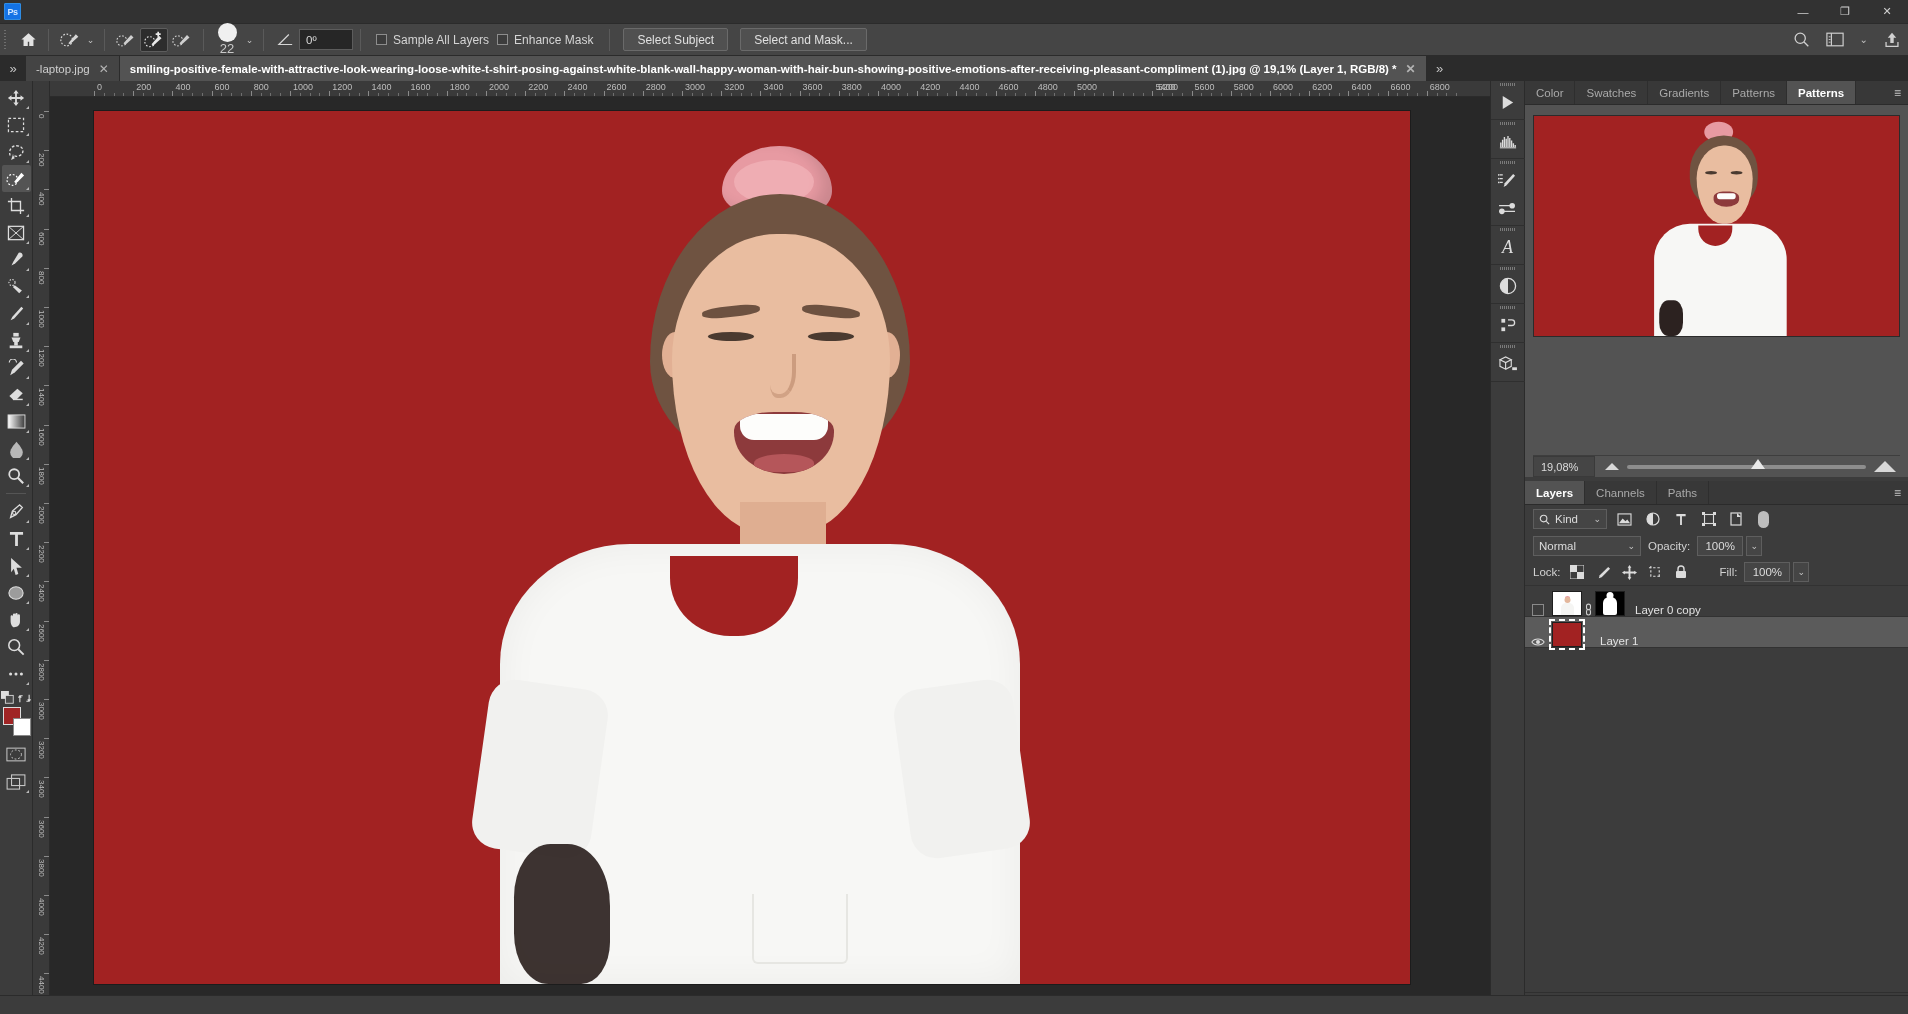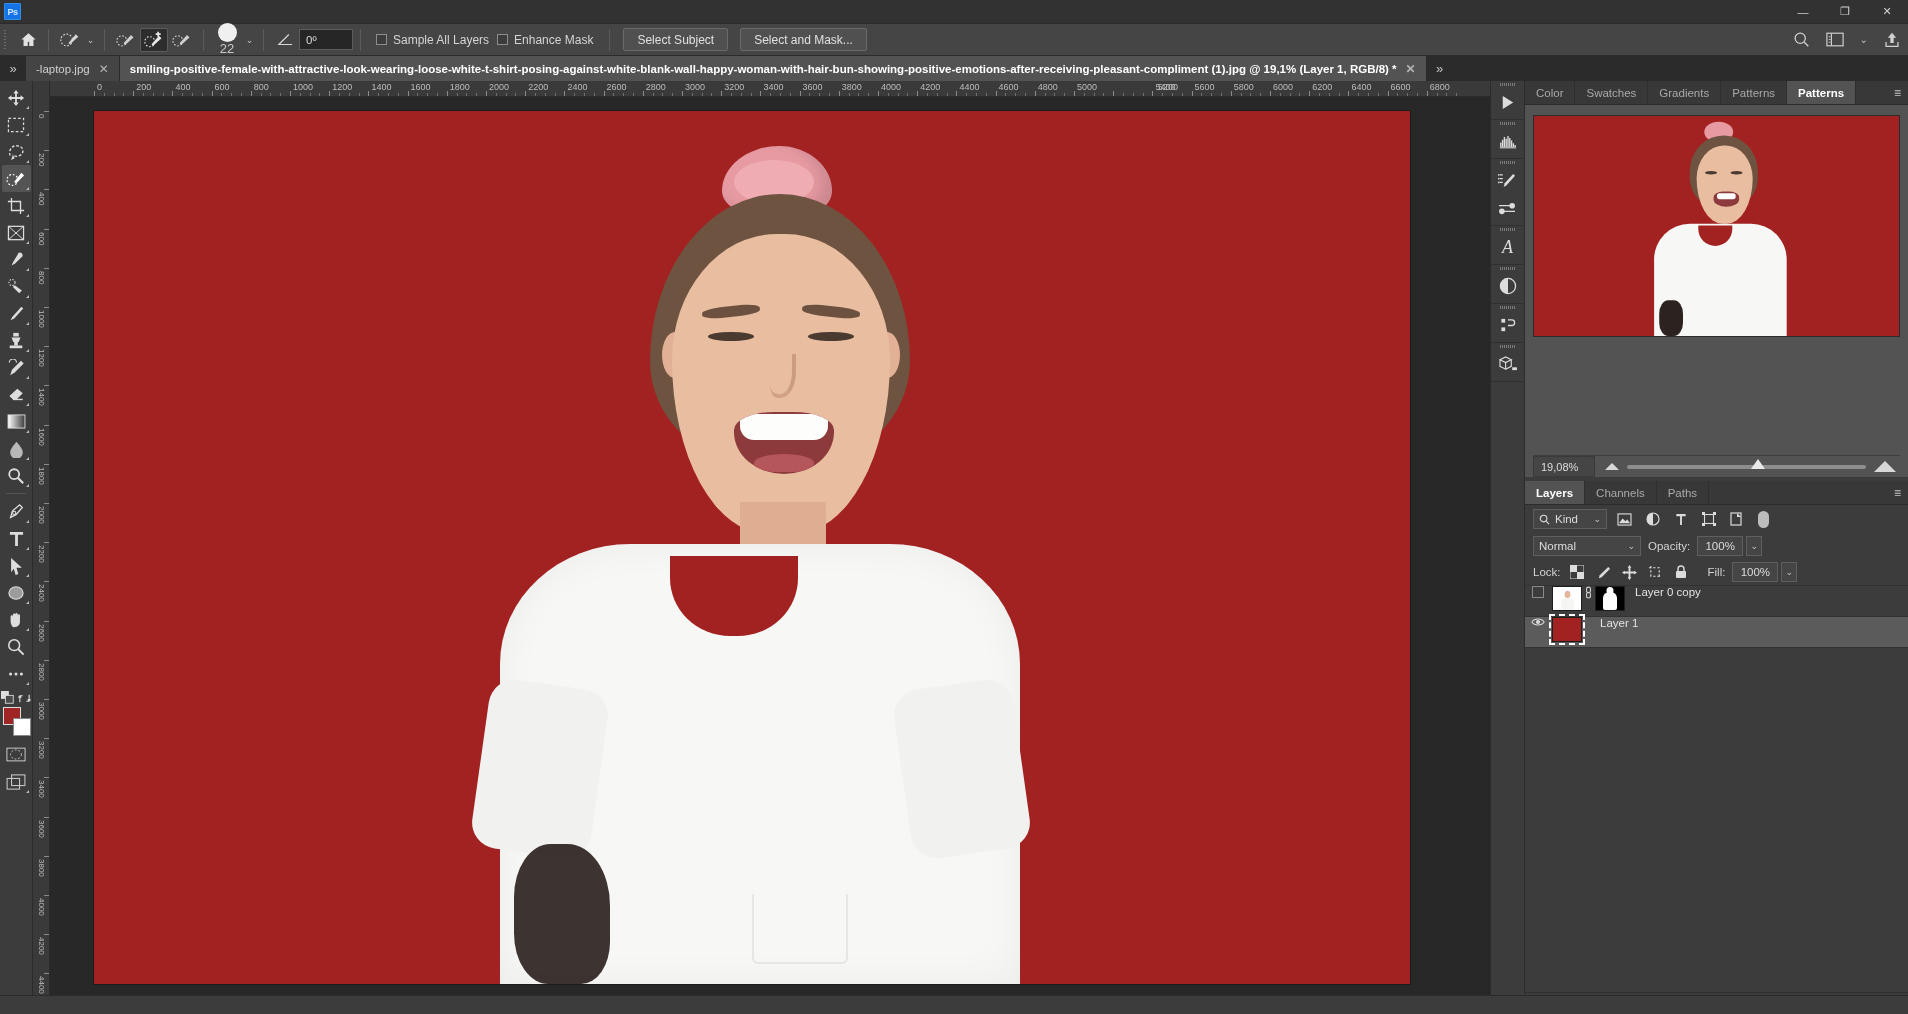--- a/index.html
+++ b/index.html
@@ -153,21 +153,21 @@
     align-items:center; gap:5px; padding:0 5px; font-size:11.5px; color:#dcdcdc; }
   .flt-ico { width:21px; height:21px; display:flex; align-items:center; justify-content:center; }
   .toggle-pill { width:11px;height:17px;border-radius:6px;background:#bdbdbd; margin-left:4px; }
   .blend-sel { width:108px; height:20px; background:#454545; border:1px solid #5e5e5e;
     display:flex; align-items:center; justify-content:space-between; padding:0 5px; font-size:11.5px; color:#dcdcdc;}
   .num-box { width:46px; height:20px; background:#454545; border:1px solid #5e5e5e; font-size:11.5px;
     color:#dcdcdc; display:flex; align-items:center; justify-content:center; }
   .lbl { font-size:11.5px; color:#d2d2d2; }
   .lock-ico { width:19px;height:19px;display:flex;align-items:center;justify-content:center;}
   .layer-list { flex:1; border-top:1px solid #323232; overflow:hidden; }
-  .layer-row { height:31px; display:flex; align-items:flex-start; border-bottom:1px solid #323232; padding-right:6px; }
+  .layer-row { height:31px; display:flex; align-items:flex-end; border-bottom:1px solid #323232; padding-right:6px; }
   .layer-row.selected { background:#5b5b5b; }
   .eye-cell { width:25px; display:flex; align-items:center; justify-content:center; }
   .thumb { width:30px; height:25px; border:1px solid #1e1e1e; margin-left:2px; background:#fff; position:relative; overflow:hidden;}
   .thumb.red { background:#A22222; }
   .thumb.sel-outline { outline:2px dashed #fff; outline-offset:1px; }
   .mini-person { position:absolute; left:50%; transform:translateX(-50%); bottom:0; width:15px; height:19px; }
   .mp-head { position:absolute; left:50%; transform:translateX(-50%); top:1px; width:6px;height:6px;
     background:#e3b79c; border-radius:50%; }
   .mp-hair { position:absolute; left:50%; transform:translateX(-50%); top:0px; width:5px;height:3px;
     background:#e79aa2; border-radius:50% 50% 0 0; }
@@ -982,21 +982,21 @@
                 <path d="M3 1 V12 H14" fill="none" stroke="#dcdcdc" stroke-width="1.2" stroke-dasharray="2.5 2"></path>
                 <path d="M1 3 H12 V14" fill="none" stroke="#dcdcdc" stroke-width="1.2" stroke-dasharray="2.5 2"></path>
               </svg>
           </div>
           <div class="lock-ico">
             <svg width="12" height="14" viewBox="0 0 12 14">
                 <path d="M3 6 V4 a3 3 0 016 0 V6" fill="none" stroke="#dcdcdc" stroke-width="1.4"></path>
                 <rect x="1" y="6" width="10" height="7" rx="1" fill="#dcdcdc"></rect>
               </svg>
           </div>
-          <span class="lbl" style="margin-left:10px;text-align:right;">Fill:</span>
+          <span class="lbl" style="margin-left:22px;text-align:right;">Fill:</span>
           <div class="num-box">100%</div>
           <span style="font-size:9px;color:#c7c7c7;border:1px solid #5e5e5e;background:#454545;width:16px;height:20px;display:flex;align-items:center;justify-content:center;margin-left:-4px;">⌄</span>
         </div>
 
         <div class="layer-list">
 
           <div class="layer-row">
             <div class="eye-cell">
               <span style="display:block;width:12px;height:12px;border:1px solid #8a8a8a;"></span>
             </div>

